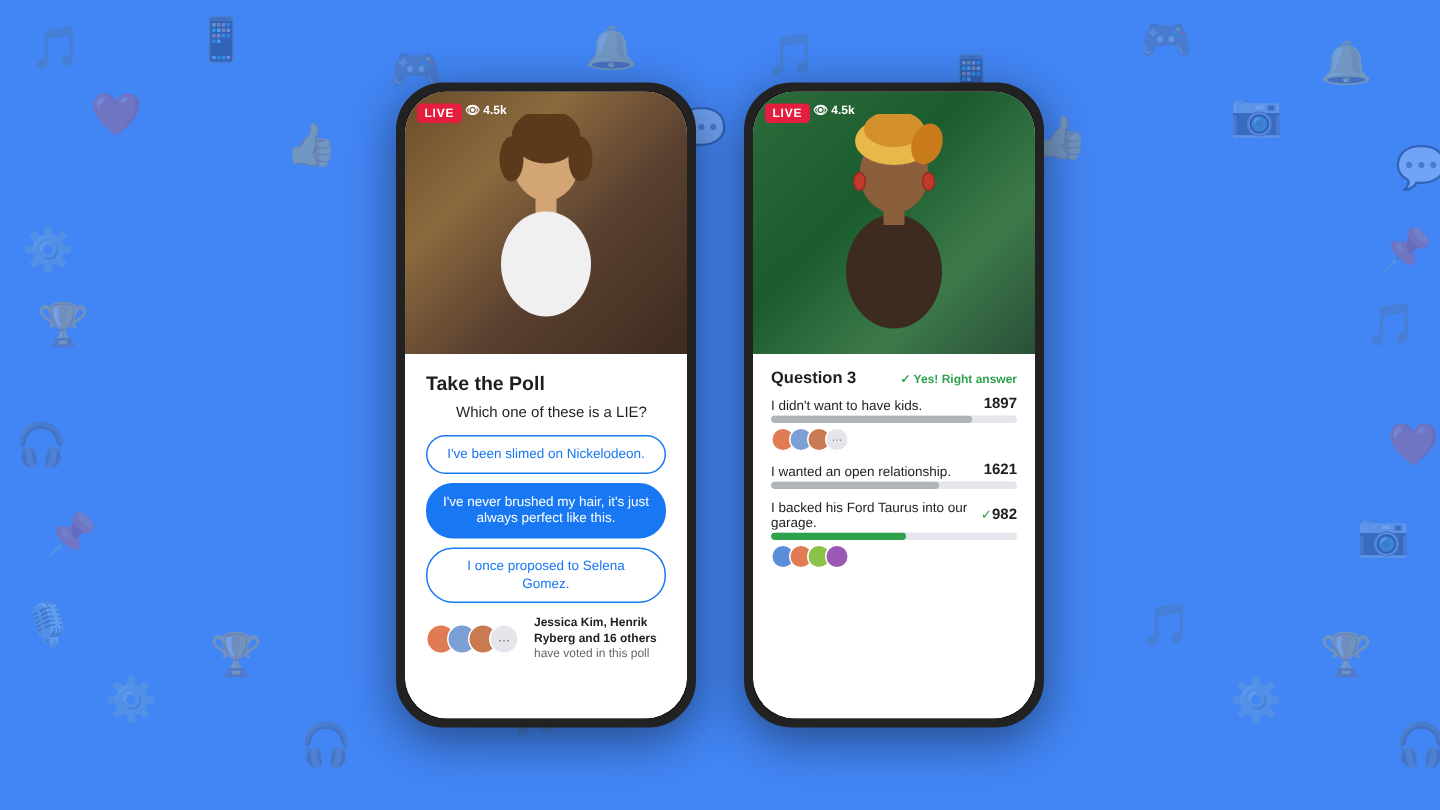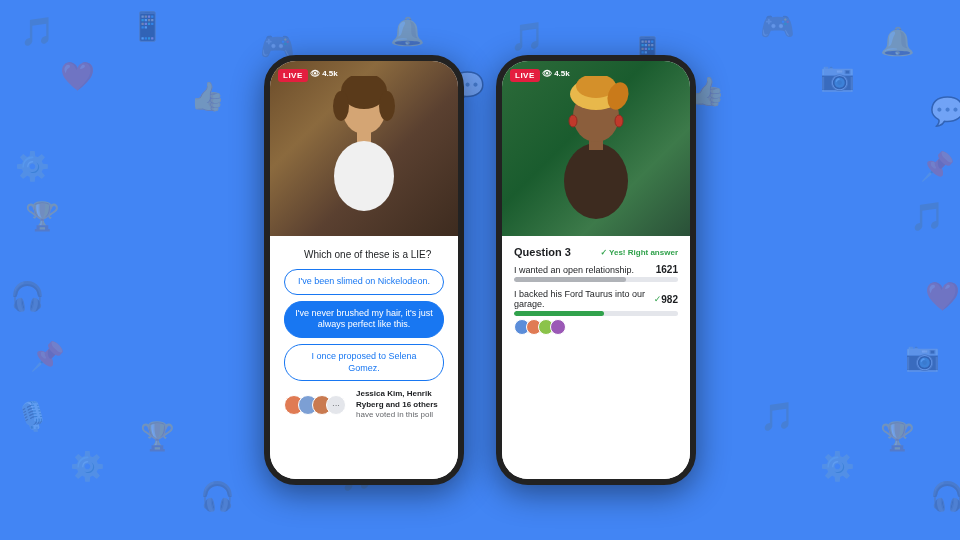--- a/index.html
+++ b/index.html
@@ -51,20 +51,21 @@
       flex-shrink: 0;
     }
 
     .phone-screen {
       width: 100%;
       height: 100%;
       display: flex;
       flex-direction: column;
       overflow: hidden;
       background: white;
+      border-radius: 28px;
     }
 
     
     .video-area {
       position: relative;
       flex-shrink: 0;
     }
 
     .video-area-1 {
       height: 175px;
@@ -387,20 +388,21 @@
         </svg>
 
         <div class="live-badge">LIVE</div>
         <div class="viewer-count">
           <span>👁</span>
           <span>4.5k</span>
         </div>
       </div>
 
       <div class="poll-card">
+        <div class="poll-title">Take the Poll</div>
         <div class="poll-question">Which one of these is a LIE?</div>
 
         <div class="poll-option">I've been slimed on Nickelodeon.</div>
         <div class="poll-option selected">I've never brushed my hair, it's just always perfect like this.</div>
         <div class="poll-option">I once proposed to Selena Gomez.</div>
 
         <div class="poll-voters">
           <div class="voter-avatars">
             <div class="avatar-circle"></div>
             <div class="avatar-circle" style="background:#7c9fd4"></div>
@@ -447,20 +449,35 @@
 
       <div class="results-card">
         <div class="results-header">
           <div class="question-label">Question 3</div>
           <div class="correct-badge">
             <span>✓</span>
             <span>Yes! Right answer</span>
           </div>
         </div>
 
+        <div class="result-row">
+          <div class="result-label-row">
+            <div class="result-label">I didn't want to have kids.</div>
+            <div class="result-count">1897</div>
+          </div>
+          <div class="result-bar-bg">
+            <div class="result-bar bar-grey" style="width:82%"></div>
+          </div>
+          <div class="result-avatars">
+            <div class="small-avatar"></div>
+            <div class="small-avatar" style="background:#7c9fd4"></div>
+            <div class="small-avatar" style="background:#c97a50"></div>
+            <div class="small-avatar-more">···</div>
+          </div>
+        </div>
 
         <div class="result-row">
           <div class="result-label-row">
             <div class="result-label">I wanted an open relationship.</div>
             <div class="result-count">1621</div>
           </div>
           <div class="result-bar-bg">
             <div class="result-bar bar-grey" style="width:68%"></div>
           </div>
         </div>

